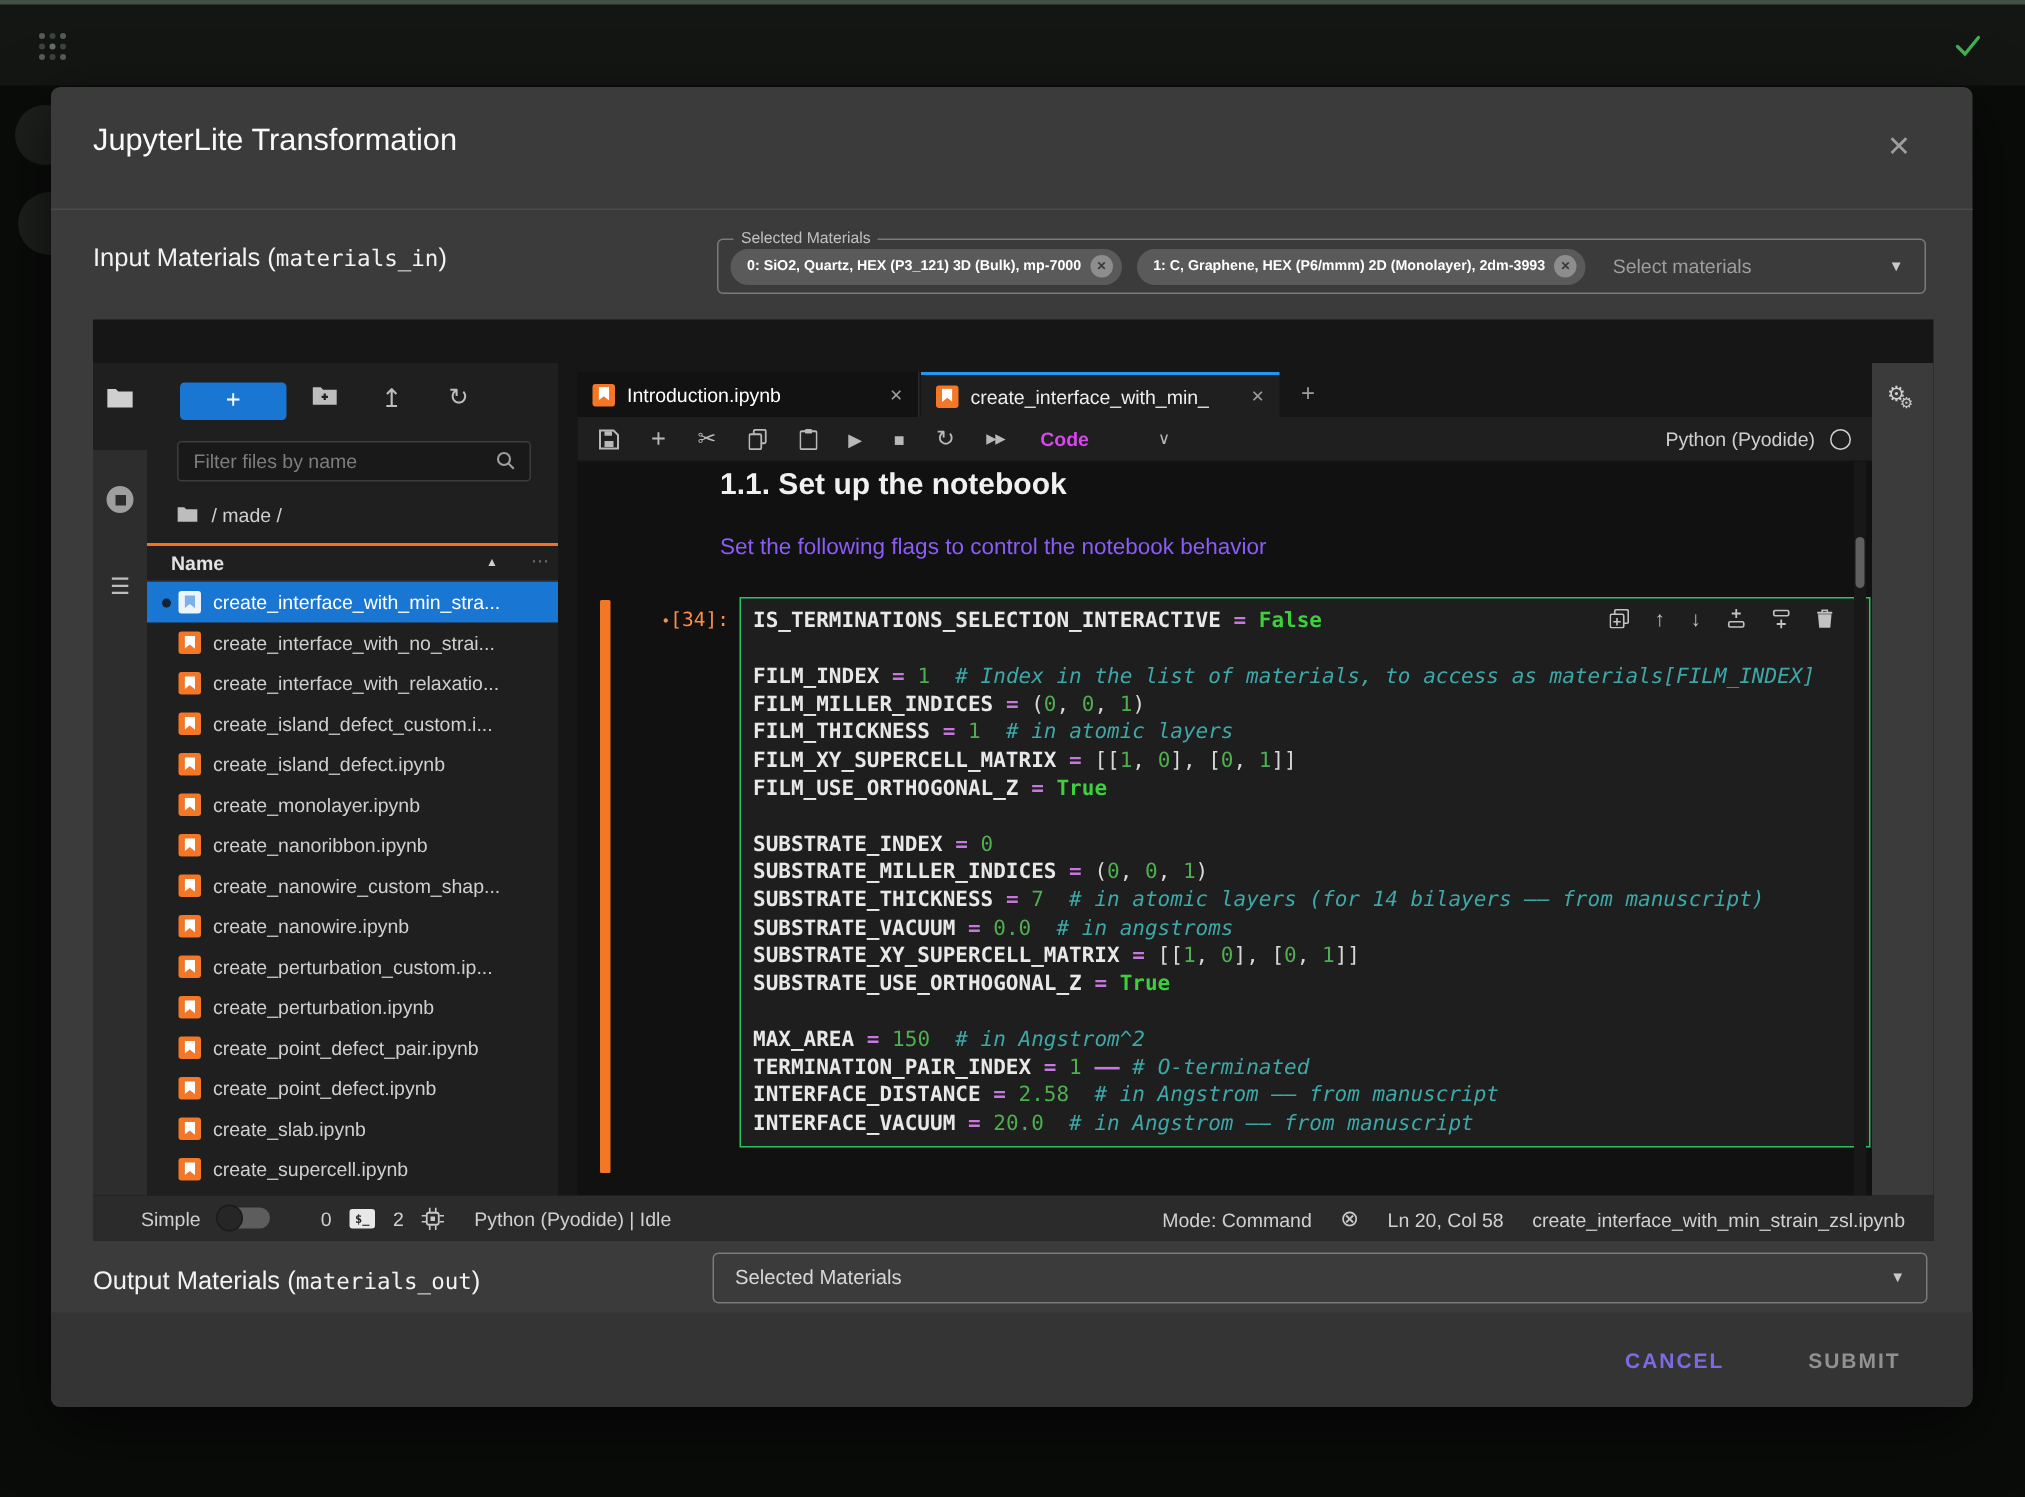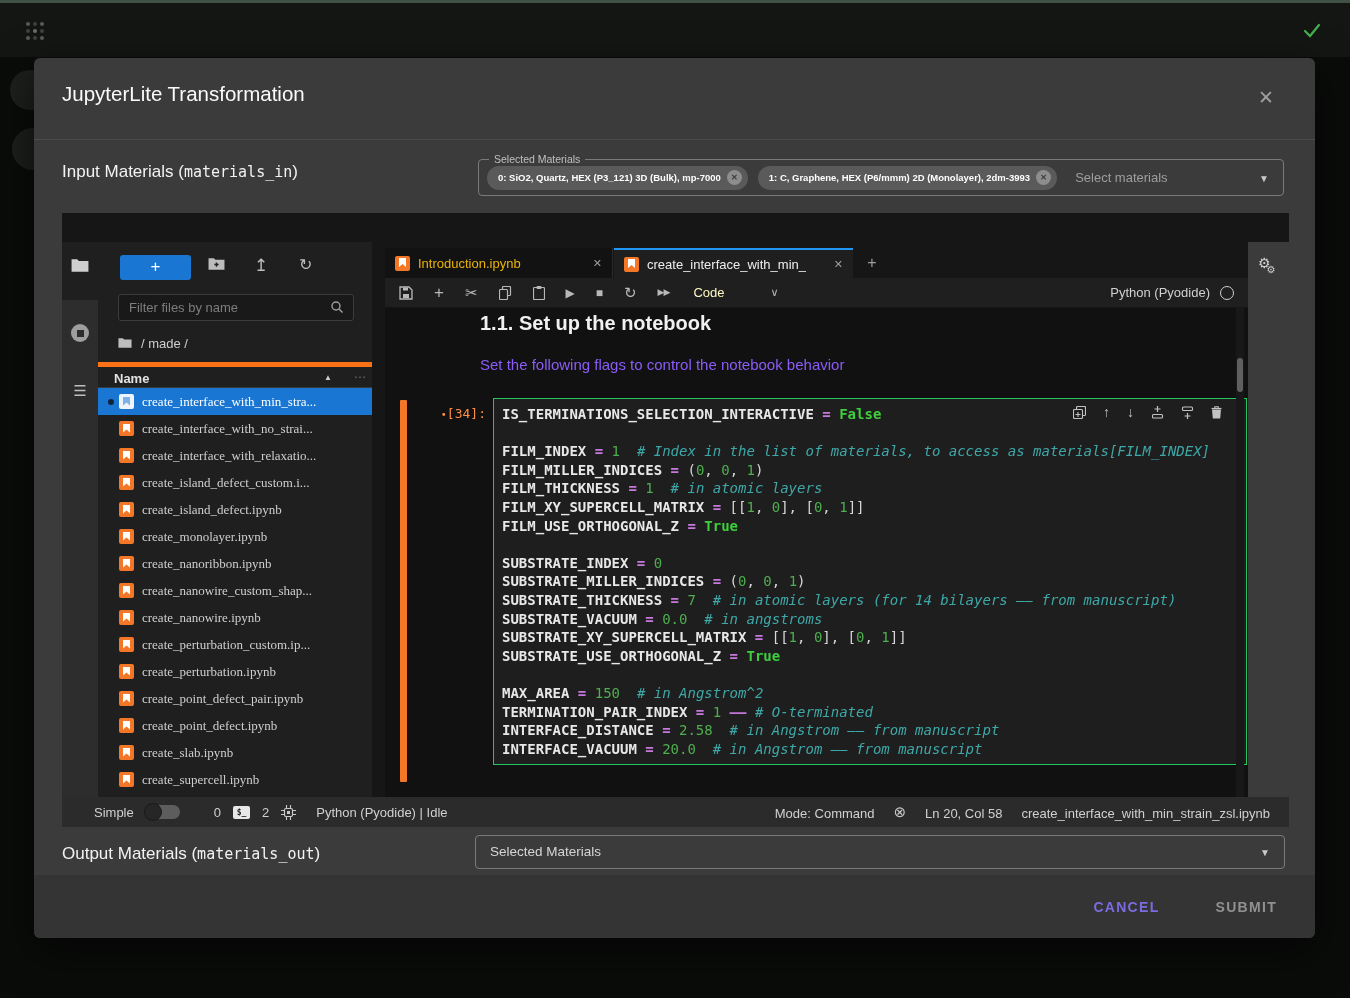--- a/index.html
+++ b/index.html
@@ -53,53 +53,53 @@
   .newbtn{position:absolute;left:22px;top:0;width:71px;height:25px;background:#1976d2;border-radius:3px;
     color:#fff;font-size:17px;text-align:center;line-height:24px;cursor:pointer;}
   .fb-icon{position:absolute;top:2px;color:#bdbdbd;cursor:pointer;}
   .filter{position:absolute;left:20px;top:52px;width:236px;height:27px;box-sizing:border-box;background:#191919;
     border:1px solid #3c3c3c;border-radius:3px;color:#cfcfcf;font-size:13px;padding:0 28px 0 10px;outline:none;
     font-family:"Liberation Sans",sans-serif;}
   .filter::placeholder{color:#7d7d7d;}
   .search-ic{position:absolute;left:232px;top:58px;}
   .crumb{position:absolute;left:20px;top:92px;height:18px;display:flex;align-items:center;gap:9px;
     color:#cfcfcf;font-size:13px;}
-  .fhdr{position:absolute;left:0;top:120px;width:100%;height:26px;border-top:5px solid #f97316;
+  .fhdr{position:absolute;left:0;top:120px;width:100%;height:26px;border-top:2px solid #f97316;
     border-bottom:1px solid #3a3a3a;box-sizing:border-box;}
   .fhdr .nm{position:absolute;left:16px;top:4px;font-size:13px;font-weight:700;color:#e2e2e2;}
   .fhdr .sort{position:absolute;right:40px;top:6px;font-size:8px;color:#cfcfcf;}
   .fhdr .dots3{position:absolute;right:6px;top:3px;font-size:12px;color:#6f6f6f;}
-  .flist{position:absolute;left:0;top:146px;width:100%;font-family:Liberation Serif, serif;}
+  .flist{position:absolute;left:0;top:146px;width:100%;}
   .frow{height:27px;display:flex;align-items:center;padding-left:10px;cursor:pointer;}
   .frow.selected{background:#1976d2;}
   .fdot{width:6px;height:6px;border-radius:50%;background:#10233c;margin-right:5px;visibility:hidden;flex:none;}
   .frow.selected .fdot{visibility:visible;}
   .nbicon{width:15px;height:15px;border-radius:2px;background:#f37726;margin-right:8px;position:relative;flex:none;}
   .nbicon::after{content:"";position:absolute;left:4px;top:2.5px;width:7px;height:9px;background:#fff;
     clip-path:polygon(0 0,100% 0,100% 100%,50% 68%,0 100%);}
   .frow.selected .nbicon{background:#eef4fb;}
   .frow.selected .nbicon::after{background:#7db2e8;}
   .fname{font-size:13px;color:#cfcfcf;white-space:nowrap;}
   .frow.selected .fname{color:#fff;}
   
   .jmain{position:absolute;left:323px;top:0;width:863px;height:100%;background:#111;}
   .tabbar{position:absolute;left:0;top:0;width:100%;height:36px;background:#161616;}
   .jtab{position:absolute;top:6px;height:30px;box-sizing:border-box;display:flex;align-items:center;
     padding:0 10px;cursor:pointer;}
-  .jtab .tlabel{font-size:13px;color:#eab308;margin-left:8px;white-space:nowrap;overflow:hidden;}
+  .jtab .tlabel{font-size:13px;color:#ffffff;margin-left:8px;white-space:nowrap;overflow:hidden;}
   .jtab .tclose{margin-left:auto;color:#9e9e9e;font-size:11px;padding-left:10px;cursor:pointer;}
   .tab1{left:0;width:228px;background:#121212;border-right:1px solid #2a2a2a;}
   .tab2{left:229px;width:239px;background:#1f1f1f;border-top:2px solid #2196f3;}
   .tab2 .tlabel{color:#eee;}
   .tabplus{position:absolute;left:476px;top:10px;width:22px;height:22px;color:#9e9e9e;font-size:16px;
     text-align:center;line-height:22px;cursor:pointer;}
   .ntoolbar{position:absolute;left:0;top:36px;width:100%;height:30px;background:#1f1f1f;
     border-bottom:1px solid #141414;box-sizing:border-box;display:flex;align-items:center;}
   .ti{color:#b8b8b8;margin-left:21px;cursor:pointer;display:inline-flex;align-items:center;line-height:1;}
-  .celltype{font-size:13px;color:#fef9c3;margin-left:24px;cursor:pointer;}
+  .celltype{font-size:13px;color:#d946ef;margin-left:24px;cursor:pointer;font-weight:bold;}
   .chev{color:#b8b8b8;font-size:11px;margin-left:46px;cursor:pointer;}
   .kernelname{margin-left:auto;font-size:13px;color:#d0d0d0;cursor:pointer;}
   .kstatus{width:12px;height:12px;border:1.6px solid #cfcfcf;border-radius:50%;margin:0 14px 0 10px;flex:none;}
   .ncontent{position:absolute;left:0;top:66px;width:100%;height:489px;background:#111;}
   .md-h{position:absolute;left:95px;top:4px;font-size:20px;font-weight:700;color:#f0f0f0;}
   .md-p{position:absolute;left:95px;top:48px;font-size:15px;color:#8b5cf6;}
   
   .cell{position:absolute;left:15px;top:90px;width:834px;}
   .collapse-bar{position:absolute;left:0;top:2px;width:7px;height:382px;background:#f37726;border-radius:1px;cursor:pointer;}
   .prompt{position:absolute;left:18px;top:8px;width:68px;text-align:right;
@@ -130,21 +130,21 @@
     background:#262626;border:1px solid #1a1a1a;box-sizing:border-box;}
   .term-ic{width:17px;height:13px;background:#e8e8e8;border-radius:2px;color:#222;
     font-family:"DejaVu Sans Mono",monospace;font-size:8px;font-weight:700;text-align:center;line-height:13px;}
   .shield{font-size:15px;color:#c9c9c9;}
   .status-right{margin-left:auto;display:flex;align-items:flex-end;gap:19px;padding-right:19px;}
   
   .out-select{position:absolute;left:441px;top:777px;width:810px;height:34px;box-sizing:border-box;
     border:1px solid #7a7a7a;border-radius:4px;cursor:pointer;}
   .out-select .txt{position:absolute;left:14px;top:8px;font-size:13.5px;color:#d6d6d6;}
   .dlg-footer{position:absolute;left:0;top:817px;width:100%;height:63px;background:#343434;
-    border-radius:0 0 6px 6px;display:flex;align-items:center;justify-content:flex-end;gap:44px;padding-right:32px;box-sizing:border-box;}
+    border-radius:0 0 6px 6px;display:flex;align-items:center;justify-content:flex-end;gap:44px;padding-right:42px;box-sizing:border-box;}
   .btn{background:none;border:none;font-family:"Liberation Sans",sans-serif;font-size:14px;
     letter-spacing:1.3px;font-weight:600;cursor:pointer;}
   .btn.cancel{color:#7a6be0;}
   .btn.submit{color:#919191;}
   svg{display:block;}
 </style>
 </head>
 <body>
 
 <div id="canvas">

